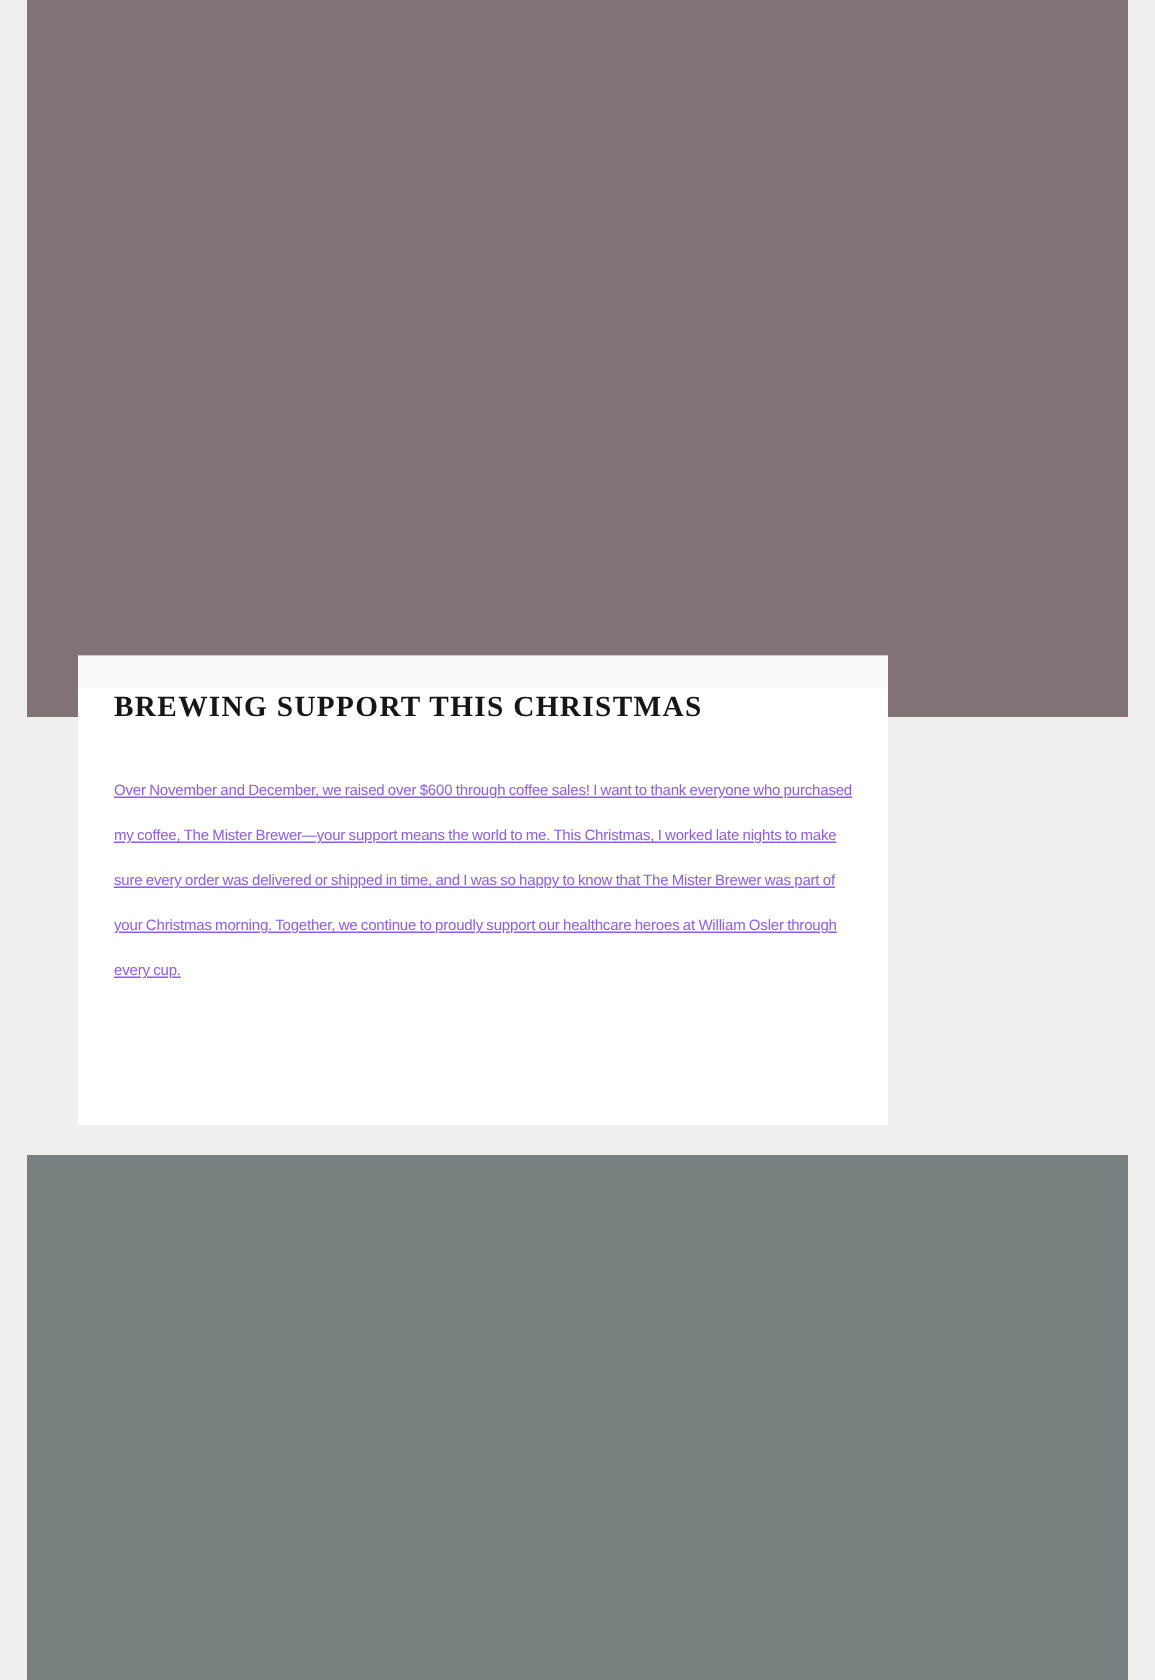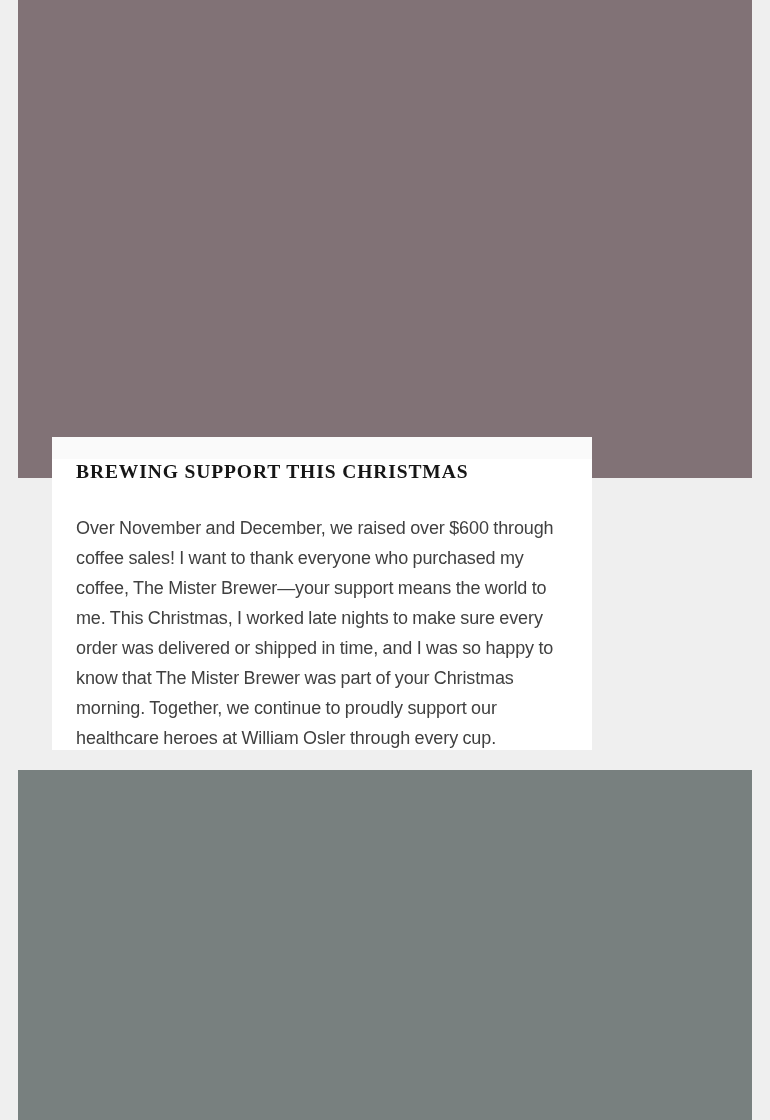--- a/index.html
+++ b/index.html
@@ -77,26 +77,27 @@
     text-transform: uppercase;
     white-space: nowrap;
   }
 
   .story-body {
     position: relative;
     margin: 0;
     padding: 0;
     margin-top: 28px;
     font-family: "Liberation Sans", "DejaVu Sans", sans-serif;
-    font-size: 18px;
+    font-size: 10px;
     font-weight: 400;
     line-height: 30px;
-    color: #404040;
+    color: #8b5cf6;
     letter-spacing: -0.12px;
     word-spacing: -0.4px;
+    text-decoration: underline;
   }
 
   
   .secondary-block {
     position: absolute;
     left: 18px;
     top: 770px;
     width: 734px;
     height: 350px;
     overflow: hidden;

